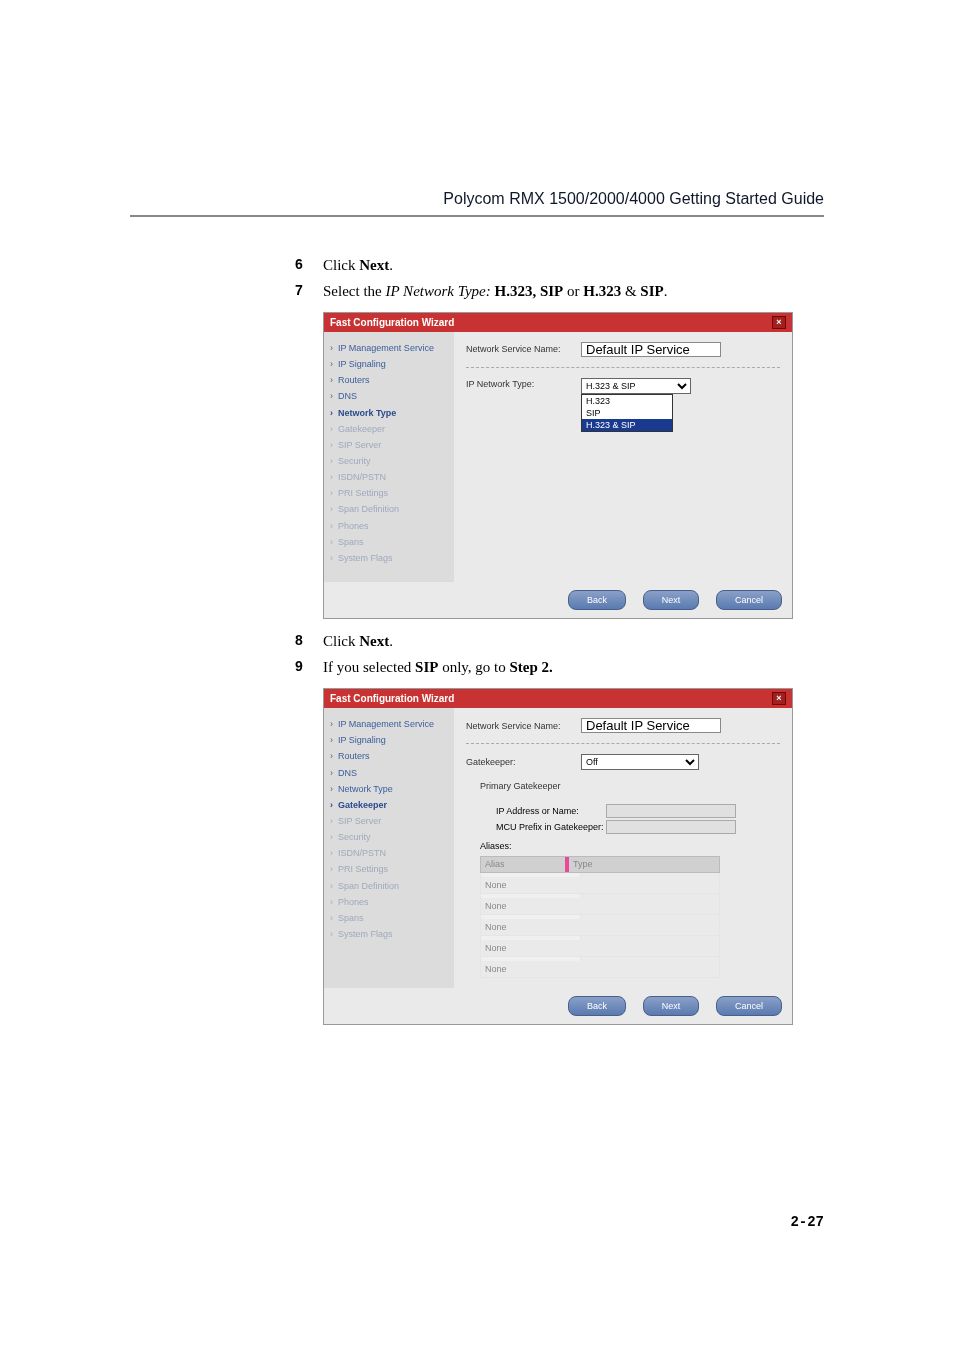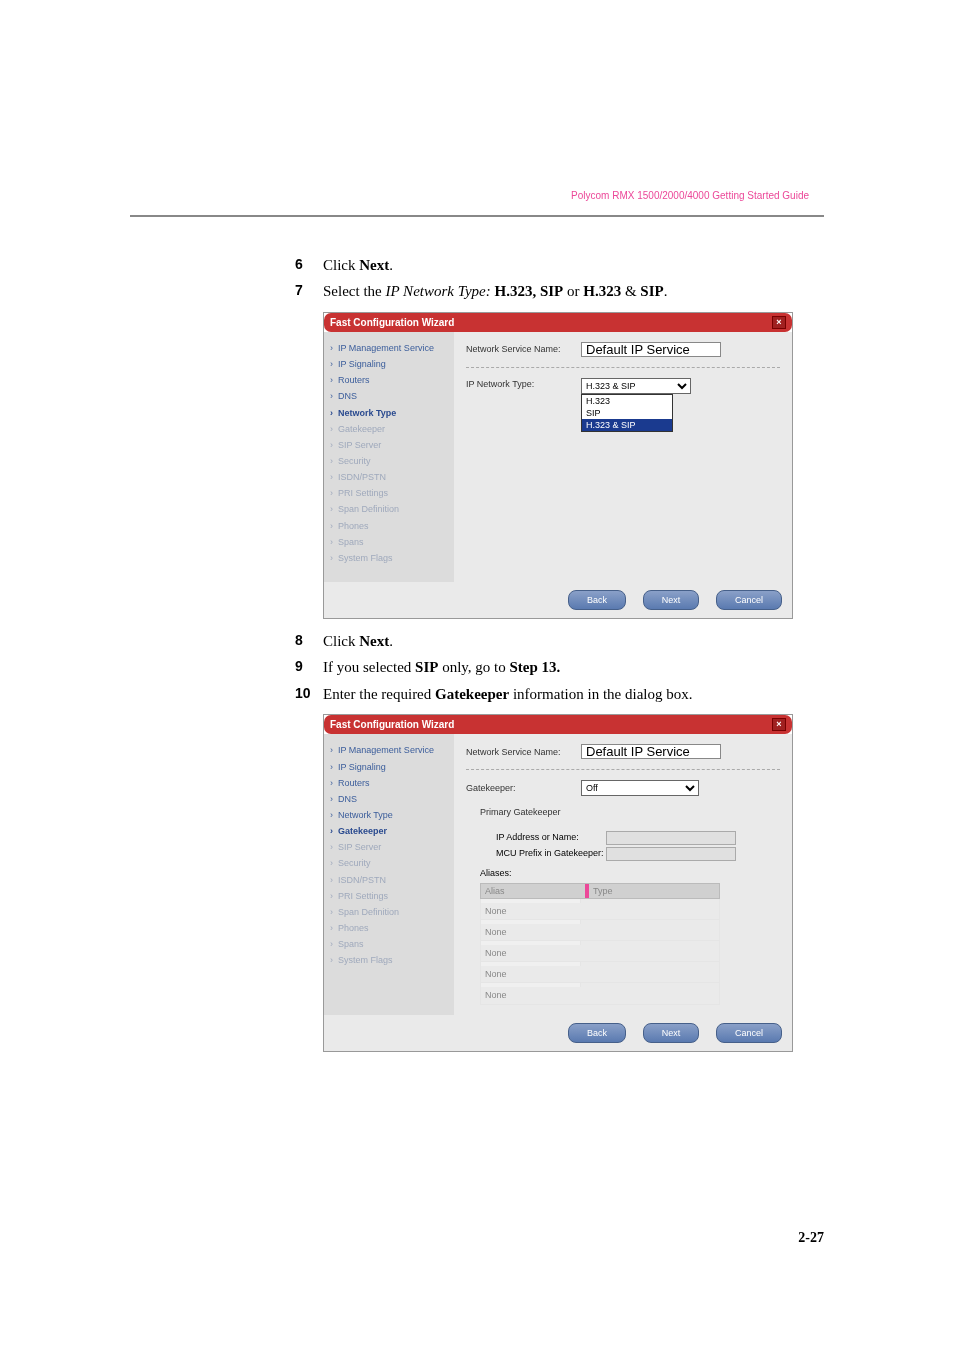--- a/index.html
+++ b/index.html
@@ -7,24 +7,24 @@
     font-family: "Times New Roman", Georgia, serif;
     background: #fff;
     width: 954px;
     height: 1350px;
     position: relative;
     color: #000;
   }
   .header {
     position: absolute;
     top: 190px;
-    right: 145px;
+    right: 130px;
     font-family: Arial, Helvetica, sans-serif;
-    font-size: 10px;
-    color: #ec4899;
+    font-size: 16px;
+    color: #0f172a;
   }
   .divider {
     position: absolute;
     top: 215px;
     left: 130px;
     right: 130px;
     border-top: 2px solid #888;
   }
   .content {
     position: absolute;
@@ -57,21 +57,20 @@
     background: #fff;
   }
   .ss-titlebar {
     background: #c83232;
     color: #fff;
     padding: 3px 6px;
     display: flex;
     justify-content: space-between;
     font-size: 10px;
     font-weight: bold;
-    border-radius: 7px;
   }
   .ss-close {
     background: #a02020;
     width: 14px;
     text-align: center;
     border: 1px solid #700;
     line-height: 11px;
     font-size: 9px;
   }
   .ss-body {
@@ -190,44 +189,44 @@
   .alias-hdr {
     display: flex;
     background: #d0d0d0;
     margin: 4px 0 0 14px;
     width: 240px;
     font-size: 9px;
     color: #888;
     border: 1px solid #bbb;
   }
   .alias-hdr div { padding: 1px 4px; }
-  .alias-hdr .c1 { width: 108px; border-right: 4px solid #ec4899; }
+  .alias-hdr .c1 { width: 88px; border-right: 4px solid #ec4899; }
   .alias-row {
     display: flex;
     margin: 0 0 0 14px;
     width: 240px;
     font-size: 9px;
     color: #888;
     border-left: 1px solid #e5e5e5;
     border-right: 1px solid #e5e5e5;
     border-bottom: 1px solid #e5e5e5;
     flex-direction: column;
   }
   .alias-row .c1 {
     width: 100px;
     border-right: 1px solid #e5e5e5;
     padding: 2px 4px;
     background: #f0f0f0;
   }
   .alias-row .c2 { padding: 2px 4px; }
   .page-num {
     position: absolute;
-    bottom: 104px;
+    bottom: 120px;
     right: 130px;
-    font-family: Liberation Serif, serif;
+    font-family: Liberation Mono, monospace;
     font-weight: bold;
     font-size: 14px;
   }
   .ss1-body-height { min-height: 250px; }
   .ss2-body-height { min-height: 280px; }
   .alias-label { margin: 6px 0 0 14px; font-size: 9px; }
 </style>
 </head>
 <body>
 
@@ -303,30 +302,24 @@
   <div class="step">
     <div class="step-num">8</div>
     <div class="step-text">
       <span>Click </span><span class="bold">Next</span><span>.</span>
     </div>
   </div>
 
   <div class="step">
     <div class="step-num">9</div>
     <div class="step-text">
-      <span>If you selected </span><span class="bold">SIP</span><span> only, go to </span><span class="bold">Step 13.</span>
-    </div>
-  </div>
-
-  <div class="step">
-    <div class="step-num">10</div>
-    <div class="step-text">
-      <span>Enter the required </span><span class="bold">Gatekeeper</span><span> information in the dialog box.</span>
-    </div>
-  </div>
+      <span>If you selected </span><span class="bold">SIP</span><span> only, go to </span><span class="bold">Step 2.</span>
+    </div>
+  </div>
+
 
   <div class="screenshot">
     <div class="ss-titlebar">
       <span>Fast Configuration Wizard</span>
       <span class="ss-close">×</span>
     </div>
     <div class="ss-body ss2-body-height">
       <div class="ss-sidebar">
         <div class="nav-item nav-done">IP Management Service</div>
         <div class="nav-item nav-done">IP Signaling</div>

